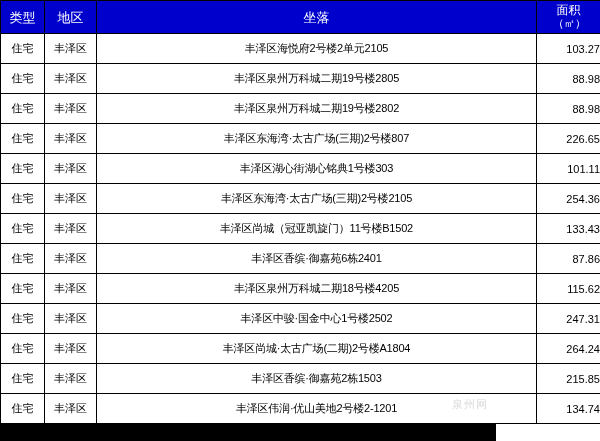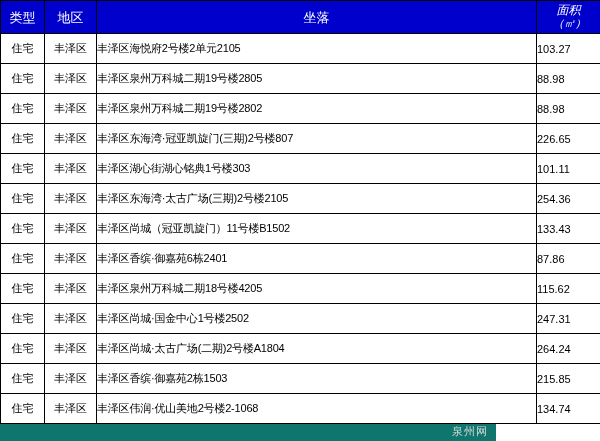--- a/index.html
+++ b/index.html
@@ -10,21 +10,21 @@
   body {
     width: 600px;
     height: 441px;
     font-family: "Liberation Sans", "DejaVu Sans", sans-serif;
     overflow: hidden;
   }
   .sheet {
     width: 496px;
     height: 441px;
     position: relative;
-    background: #0f766e;
+    background: #000000;
   }
   table.grid {
     border-collapse: collapse;
     width: 600px;
     table-layout: fixed;
   }
   table.grid td, table.grid th {
     border: 1px solid #000000;
     padding: 0;
     font-weight: normal;
@@ -37,54 +37,53 @@
     color: #ffffff;
     font-size: 13px;
     text-align: center;
     height: 30px;
     line-height: 15px;
   }
   tr.header td.area-head {
     font-size: 12px;
     line-height: 13px;
     padding: 1px 16px;
-    font-style: italic;
   }
   .area-head .l1 { display: block; }
   .area-head .l2 { display: block; font-size: 11px; }
   
   col.c-type { width: 44px; }
   col.c-region { width: 52px; }
   col.c-addr { width: 440px; }
   col.c-area { width: 64px; }
 
   tr.data td {
     height: 29px;
     font-size: 11px;
     color: #000000;
   }
   td.type, td.region {
     text-align: center;
     font-size: 12.5px;
   }
   td.addr {
-    text-align: left;
+    text-align: center;
     padding-left: 4px;
     font-size: 13px;
     letter-spacing: -0.2px;
   }
   td.area {
-    text-align: left;
+    text-align: right;
     padding-right: 6px;
     font-size: 12.5px;
   }
   .watermark {
     position: absolute;
     right: 8px;
-    bottom: 2px;
+    bottom: 29px;
     font-size: 11px;
     color: #d9d9d9;
     letter-spacing: 1px;
     pointer-events: none;
   }
 </style>
 </head>
 <body>
 
 <div class="sheet">
@@ -120,21 +119,21 @@
       </tr>
       <tr class="data">
         <td class="type">住宅</td>
         <td class="region">丰泽区</td>
         <td class="addr">丰泽区泉州万科城二期19号楼2802</td>
         <td class="area">88.98</td>
       </tr>
       <tr class="data">
         <td class="type">住宅</td>
         <td class="region">丰泽区</td>
-        <td class="addr">丰泽区东海湾·冠亚凯旋门(三期)2号楼807</td>
+        <td class="addr">丰泽区东海湾·太古广场(三期)2号楼807</td>
         <td class="area">226.65</td>
       </tr>
       <tr class="data">
         <td class="type">住宅</td>
         <td class="region">丰泽区</td>
         <td class="addr">丰泽区湖心街湖心铭典1号楼303</td>
         <td class="area">101.11</td>
       </tr>
       <tr class="data">
         <td class="type">住宅</td>
@@ -156,37 +155,37 @@
       </tr>
       <tr class="data">
         <td class="type">住宅</td>
         <td class="region">丰泽区</td>
         <td class="addr">丰泽区泉州万科城二期18号楼4205</td>
         <td class="area">115.62</td>
       </tr>
       <tr class="data">
         <td class="type">住宅</td>
         <td class="region">丰泽区</td>
-        <td class="addr">丰泽区尚城·国金中心1号楼2502</td>
+        <td class="addr">丰泽区中骏·国金中心1号楼2502</td>
         <td class="area">247.31</td>
       </tr>
       <tr class="data">
         <td class="type">住宅</td>
         <td class="region">丰泽区</td>
         <td class="addr">丰泽区尚城·太古广场(二期)2号楼A1804</td>
         <td class="area">264.24</td>
       </tr>
       <tr class="data">
         <td class="type">住宅</td>
         <td class="region">丰泽区</td>
         <td class="addr">丰泽区香缤·御嘉苑2栋1503</td>
         <td class="area">215.85</td>
       </tr>
       <tr class="data">
         <td class="type">住宅</td>
         <td class="region">丰泽区</td>
-        <td class="addr">丰泽区伟润·优山美地2号楼2-1068</td>
+        <td class="addr">丰泽区伟润·优山美地2号楼2-1201</td>
         <td class="area">134.74</td>
       </tr>
     </tbody>
   </table>
   <div class="watermark">泉州网</div>
 </div>
 
 </body></html>

